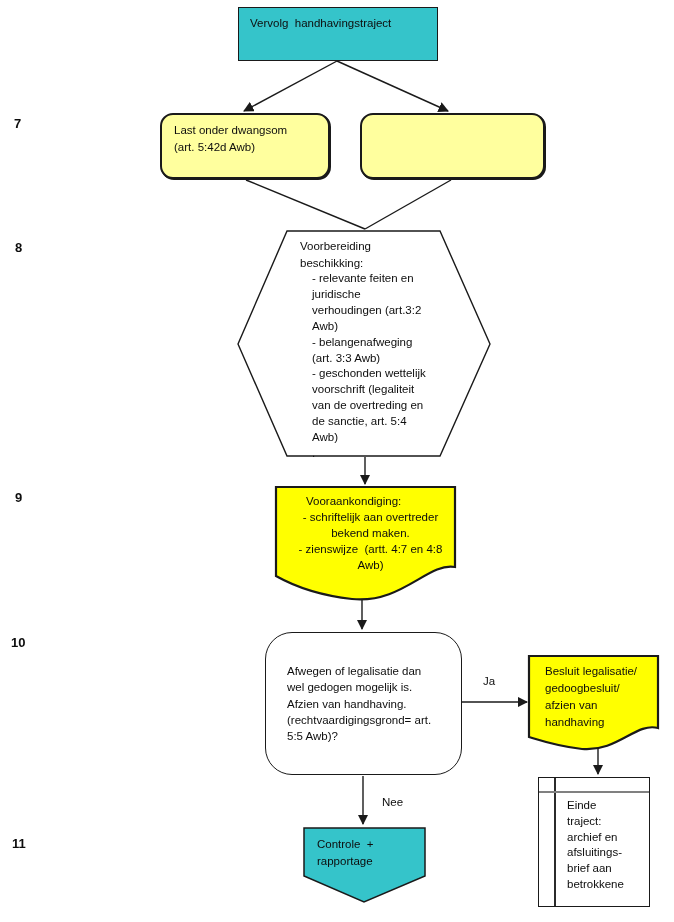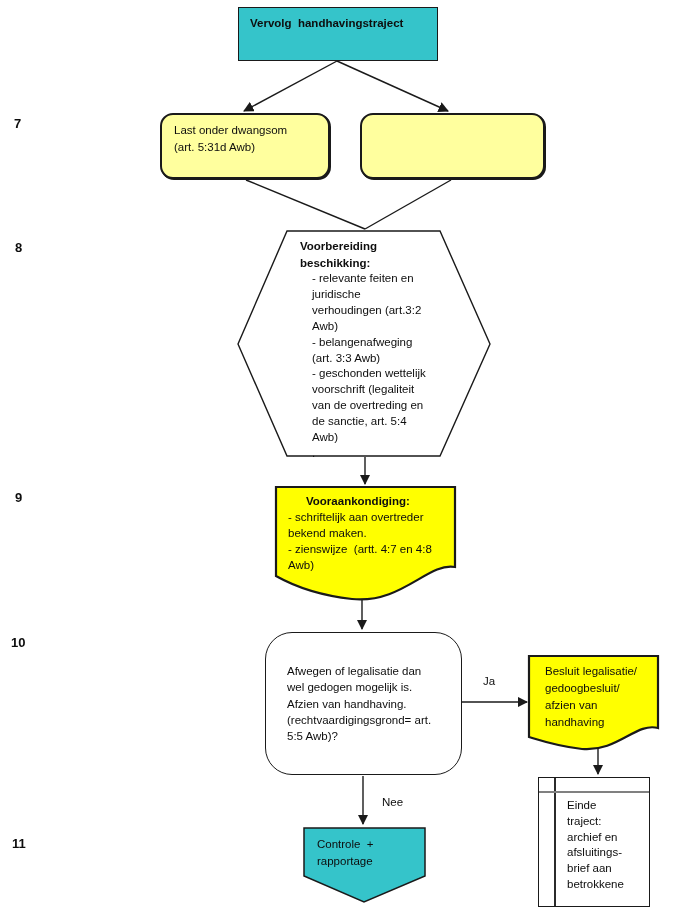--- a/index.html
+++ b/index.html
@@ -4,21 +4,21 @@
 <style>
   html,body{margin:0;padding:0;background:#ffffff;}
   .canvas{
     position:relative;width:674px;height:922px;background:#ffffff;
     font-family:"Liberation Sans",sans-serif;color:#0d0d0d;overflow:hidden;
   }
   svg.layer{position:absolute;left:0;top:0;width:674px;height:922px;}
   .conn{stroke:#1a1a1a;stroke-width:1.4;fill:none;}
   .shape{stroke:#1a1a1a;}
   .txt{position:absolute;white-space:pre-wrap;font-size:11.5px;line-height:16.3px;}
-  .bold{font-weight:bold;}
+  .bold{font-weight:normal;}
   .num{position:absolute;font-weight:bold;font-size:13px;line-height:14px;}
   .box{position:absolute;box-sizing:border-box;border:1.6px solid #1a1a1a;}
   #titleBox{left:238px;top:7px;width:200px;height:54px;background:#35C4CA;}
   #dwangsomBox{left:160px;top:113px;width:170px;height:66px;border-radius:13px;
     border-width:2px;background:#FFFF9E;box-shadow:1px 1px 0 #1a1a1a;}
   #bestuursdwangBox{left:360px;top:113px;width:185px;height:66px;border-radius:13px;
     border-width:2px;background:#FFFF9E;box-shadow:1px 1px 0 #1a1a1a;}
   #naOntvangstBox{left:265px;top:632px;width:197px;height:143px;border-radius:27px;
     border-width:1.8px;background:#ffffff;}
   #eindeBox{left:538px;top:777px;width:112px;height:130px;background:#ffffff;}
@@ -67,40 +67,40 @@
 
   <div class="num" style="left:14px;top:117px;">7</div>
   <div class="num" style="left:15px;top:241px;">8</div>
   <div class="num" style="left:15px;top:491px;">9</div>
   <div class="num" style="left:11px;top:636px;">10</div>
   <div class="num" style="left:12px;top:837px;">11</div>
 
   <div class="txt bold" style="left:250px;top:15px;width:180px;">Vervolg  handhavingstraject</div>
 
   <div class="txt" style="left:174px;top:122px;width:150px;line-height:16.5px;">Last onder dwangsom
-(art. 5:31d Awb)</div>
+(art. 5:42d Awb)</div>
 
 
   <div class="txt bold" style="left:300px;top:238px;width:165px;line-height:16.5px;">Voorbereiding
 beschikking:</div>
   <div class="txt" style="left:300px;top:271px;width:168px;line-height:15.9px;margin-left:12px;">- relevante feiten en
 juridische
 verhoudingen (art.3:2
 Awb)
 - belangenafweging
 (art. 3:3 Awb)
 - geschonden wettelijk
 voorschrift (legaliteit
 van de overtreding en
 de sanctie, art. 5:4
 Awb)
 .</div>
 
   <div class="txt bold" style="left:288px;top:493px;width:160px;line-height:16px;margin-left:18px;">Vooraankondiging:</div>
-  <div class="txt" style="left:288px;top:509px;width:165px;line-height:16px;">- schriftelijk aan overtreder
+  <div class="txt" style="left:288px;top:509px;width:165px;line-height:16px;text-align:center;">- schriftelijk aan overtreder
 bekend maken.
 - zienswijze  (artt. 4:7 en 4:8
 Awb)</div>
 
   <div class="txt" style="left:287px;top:663px;width:168px;line-height:16.3px;">Afwegen of legalisatie dan
 wel gedogen mogelijk is.
 Afzien van handhaving.
 (rechtvaardigingsgrond= art.
 5:5 Awb)?</div>
 

